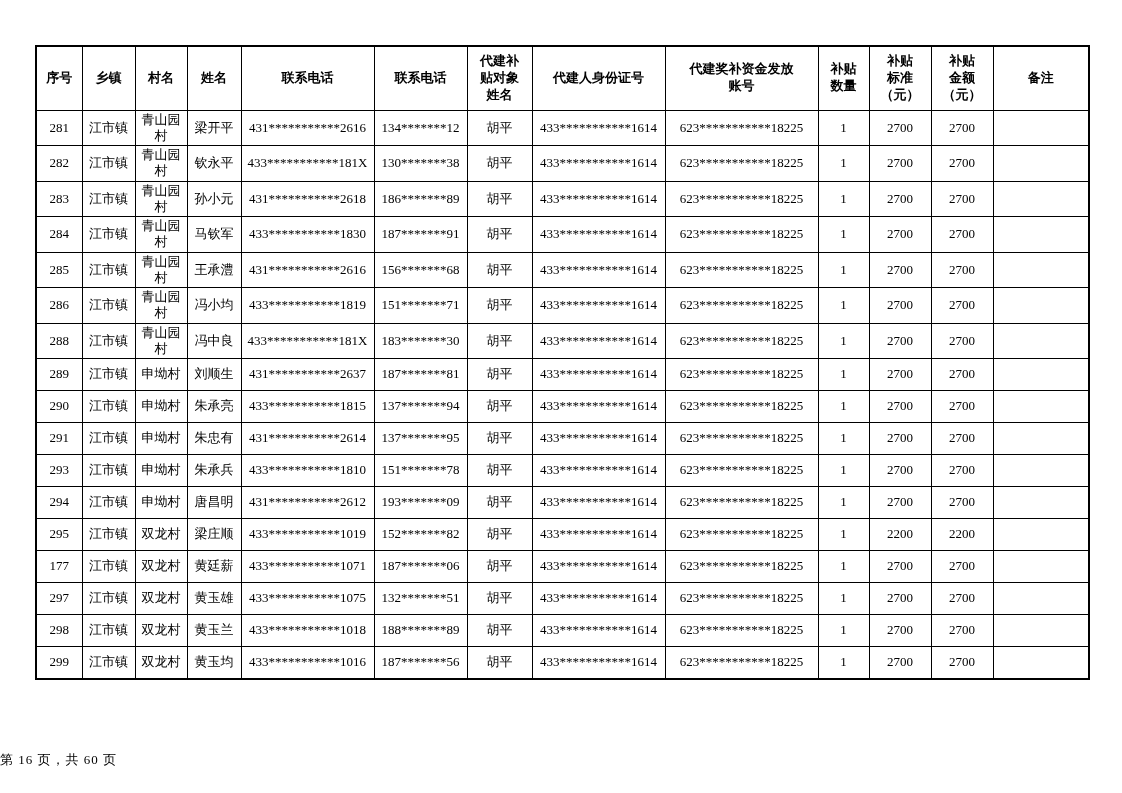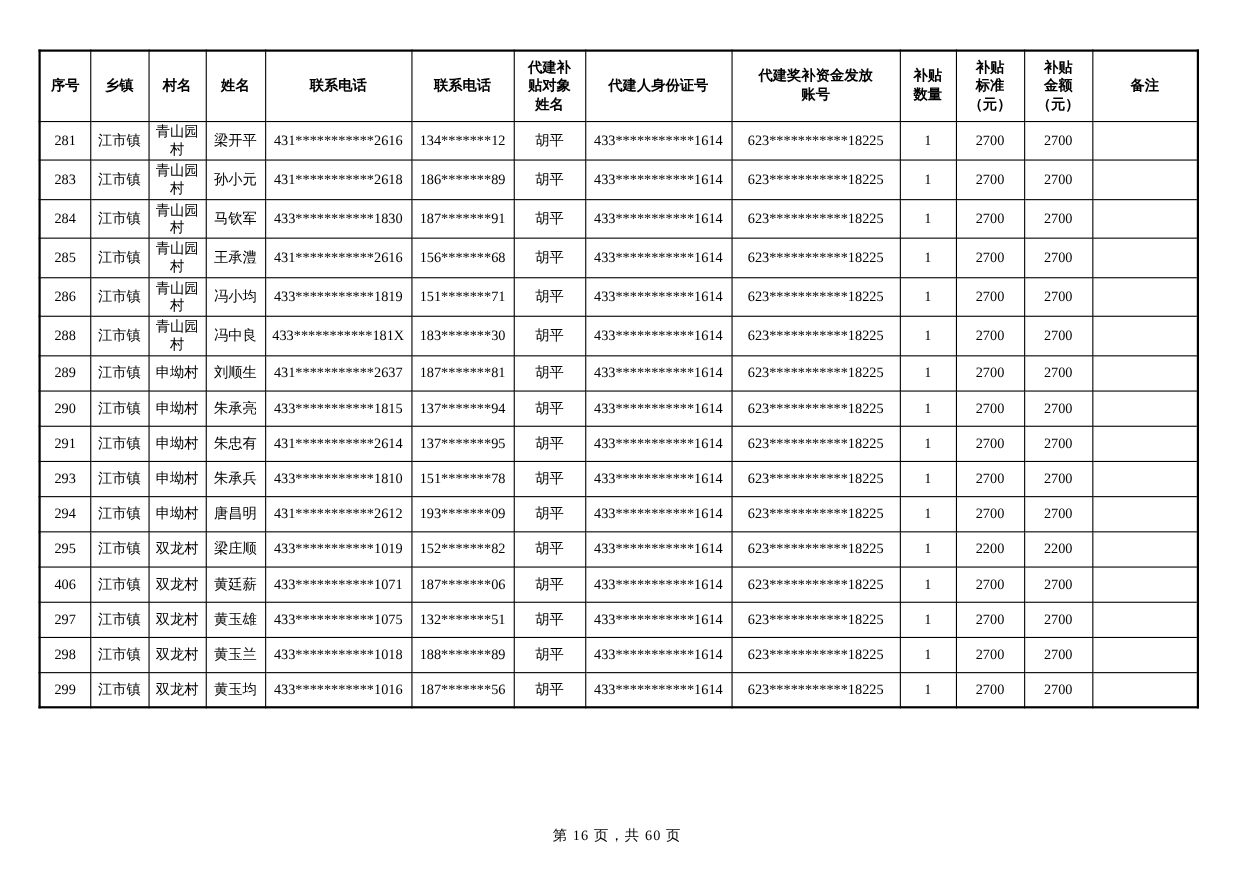--- a/index.html
+++ b/index.html
@@ -47,21 +47,20 @@
   table.subsidy td {
     font-size: 13px;
     line-height: 1.25;
     word-break: break-all;
   }
   .page-footer {
     position: absolute;
     left: 0;
     top: 751px;
     width: 1122px;
-    text-align: center;
     font-size: 13px;
     letter-spacing: 1px;
   }
 </style>
 </head>
 <body>
 
 <div class="table-wrap">
   <table class="subsidy">
     <colgroup>
@@ -114,20 +113,35 @@
           <td>134*******12</td>
           <td>胡平</td>
           <td>433***********1614</td>
           <td>623***********18225</td>
           <td>1</td>
           <td>2700</td>
           <td>2700</td>
           <td></td>
         </tr>
         <tr>
+          <td>282</td>
+          <td>江市镇</td>
+          <td>青山园村</td>
+          <td>钦永平</td>
+          <td>433***********181X</td>
+          <td>130*******38</td>
+          <td>胡平</td>
+          <td>433***********1614</td>
+          <td>623***********18225</td>
+          <td>1</td>
+          <td>2700</td>
+          <td>2700</td>
+          <td></td>
+        </tr>
+        <tr>
           <td>283</td>
           <td>江市镇</td>
           <td>青山园村</td>
           <td>孙小元</td>
           <td>431***********2618</td>
           <td>186*******89</td>
           <td>胡平</td>
           <td>433***********1614</td>
           <td>623***********18225</td>
           <td>1</td>
@@ -279,21 +293,21 @@
           <td>152*******82</td>
           <td>胡平</td>
           <td>433***********1614</td>
           <td>623***********18225</td>
           <td>1</td>
           <td>2200</td>
           <td>2200</td>
           <td></td>
         </tr>
         <tr>
-          <td>406</td>
+          <td>177</td>
           <td>江市镇</td>
           <td>双龙村</td>
           <td>黄廷薪</td>
           <td>433***********1071</td>
           <td>187*******06</td>
           <td>胡平</td>
           <td>433***********1614</td>
           <td>623***********18225</td>
           <td>1</td>
           <td>2700</td>

